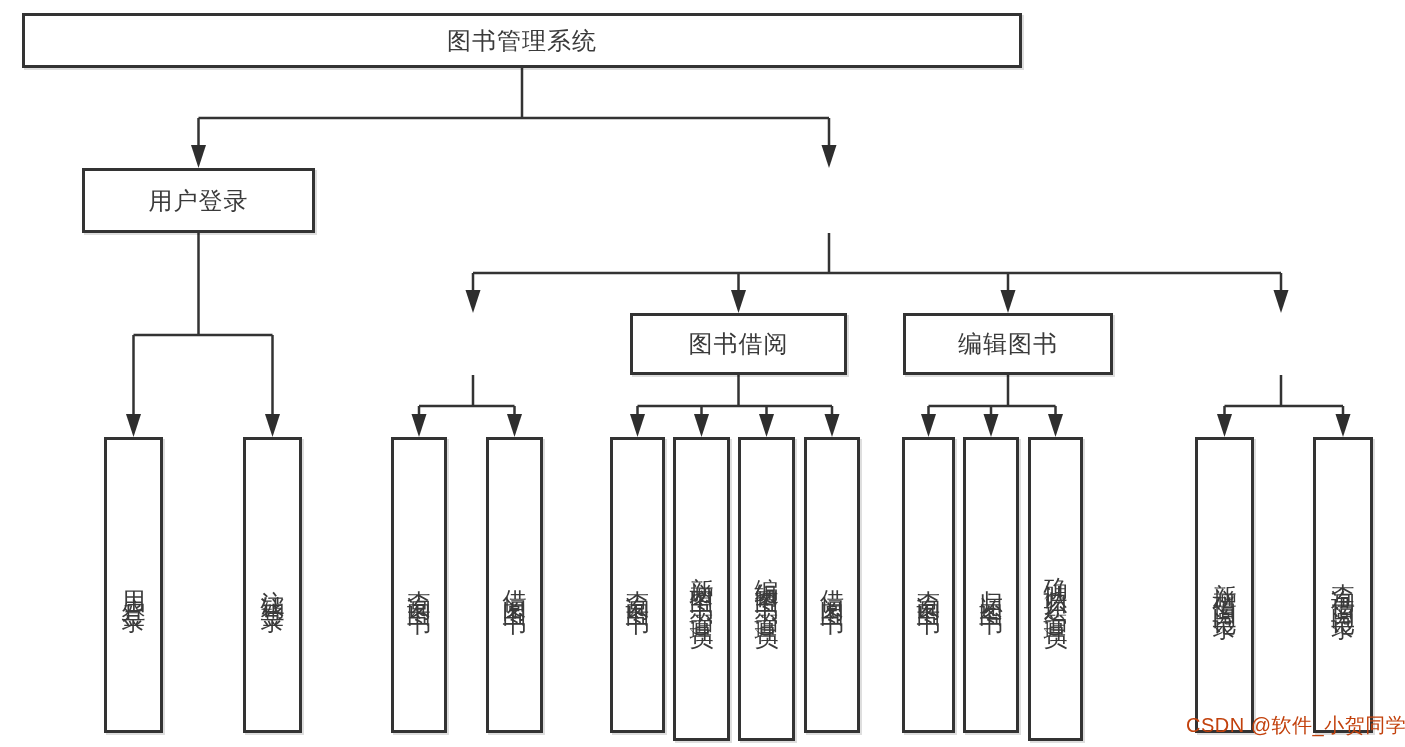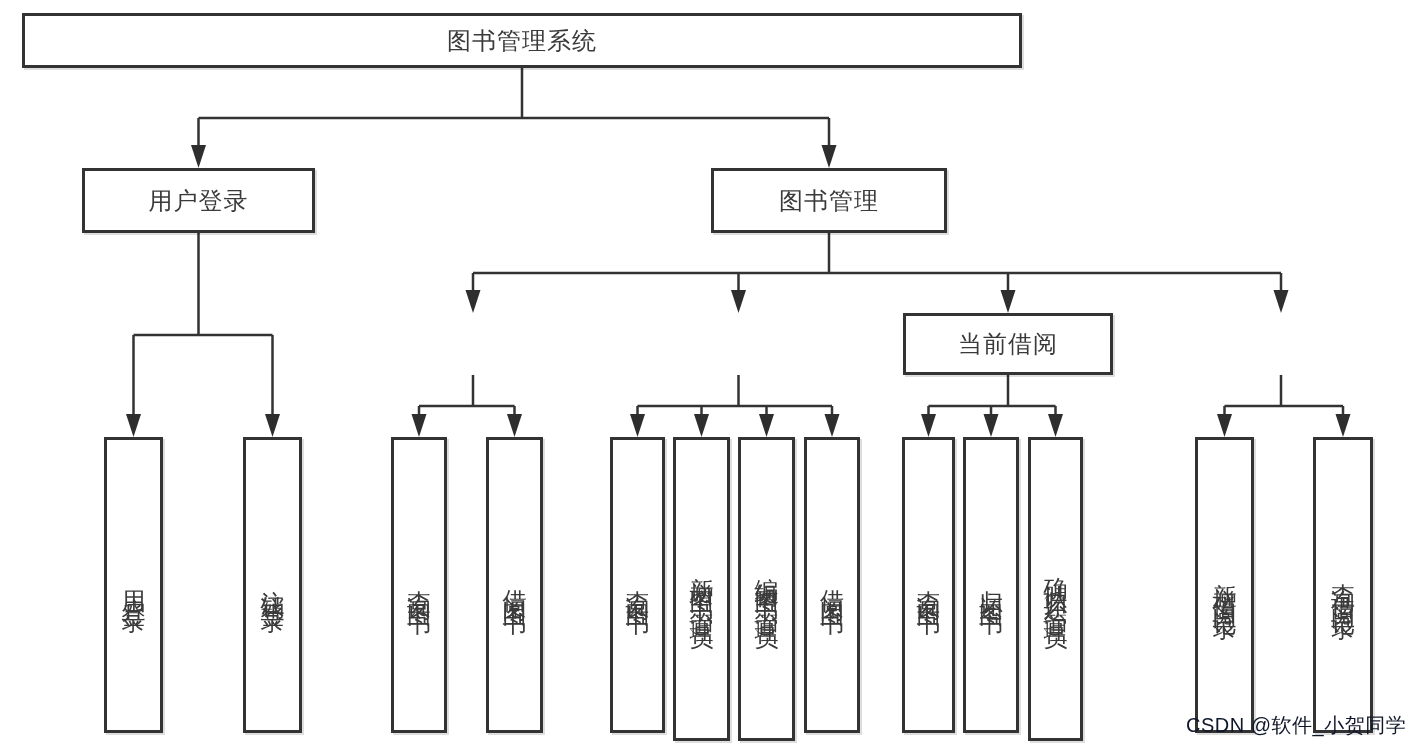--- a/index.html
+++ b/index.html
@@ -14,21 +14,21 @@
     color:#3a3a3a;box-shadow:2px 2px 0 rgba(0,0,0,0.13);
   }
   .box.h span{font-size:24px;letter-spacing:1px;white-space:nowrap;}
   .box.v{z-index:2;}
   .box.v .vtext{
     writing-mode:vertical-rl;text-orientation:mixed;
     font-size:24px;letter-spacing:7px;line-height:1;
   }
   .watermark{
     position:absolute;left:1186px;top:712px;z-index:9;
-    font-size:20px;color:#0f172a;letter-spacing:0.5px;white-space:nowrap;
+    font-size:20px;color:#c2410c;letter-spacing:0.5px;white-space:nowrap;
   }
 </style>
 </head>
 <body>
 
 <div class="canvas">
 
   <svg class="wires" viewBox="0 0 1405 747" xmlns="http://www.w3.org/2000/svg">
     <g stroke="#333333" stroke-width="2.5" fill="none">
 
@@ -69,26 +69,26 @@
     </g>
   </svg>
 
   <div class="box h" style="left:22px;top:13px;width:1000px;height:55px">
     <span>图书管理系统</span>
   </div>
 
   <div class="box h" style="left:82px;top:168px;width:233px;height:65px">
     <span>用户登录</span>
   </div>
-  <div class="box h" style="left:711px;top:168px;width:236px;height:65px">
-    <span>图书管理</span>
+
+  <div class="box h" style="left:630px;top:313px;width:217px;height:62px">
+    <span>图书借阅</span>
   </div>
-
   <div class="box h" style="left:903px;top:313px;width:210px;height:62px">
-    <span>当前借阅</span>
+    <span>编辑图书</span>
   </div>
 
   <div class="box v" style="left:104px;top:437px;width:59px;height:296px">
     <span class="vtext">用户登录</span>
   </div>
   <div class="box v" style="left:243px;top:437px;width:59px;height:296px">
     <span class="vtext">注销登录</span>
   </div>
 
   <div class="box v" style="left:391px;top:437px;width:56px;height:296px">

